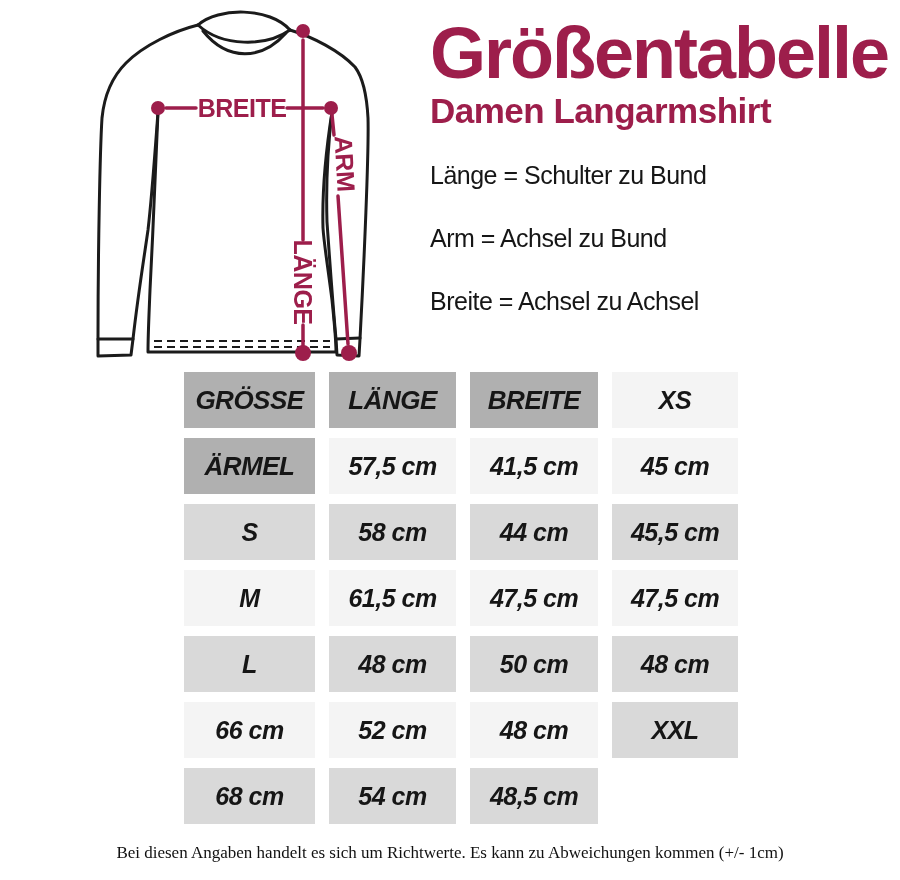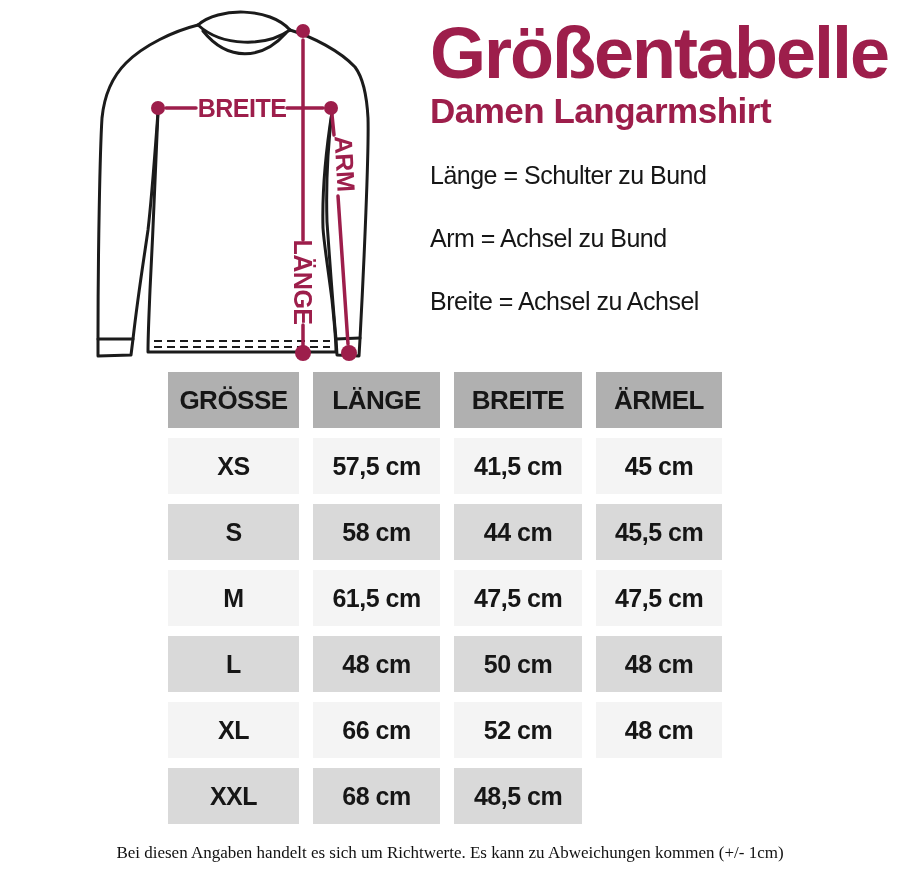--- a/index.html
+++ b/index.html
@@ -25,23 +25,23 @@
   }
   
   .legend { position:absolute; left:430px; top:160px; }
   .legend-line {
     font-size:25px; line-height:30px; font-weight:normal; color:#161616;
     letter-spacing:-0.5px; white-space:nowrap;
   }
   .legend-line + .legend-line { margin-top:33px; }
   
   .size-table {
-    position:absolute; left:168px; top:372px;
+    position:absolute; left:184px; top:372px;
     display:grid; grid-template-columns:131px 127px 128px 126px;
-    column-gap:14px; row-gap:10px; grid-auto-rows:56px;
+    column-gap:14px; row-gap:10px; grid-auto-rows:56px;font-style:italic;
   }
   .cell {
     display:flex; align-items:center; justify-content:center;
     font-weight:bold; font-size:25px; letter-spacing:-0.5px; color:#161616;
   }
   .cell.head { background:#b0b0b0; font-size:26px; }
   .cell.light { background:#f4f4f4; }
   .cell.dark  { background:#d9d9d9; }
   
   .footnote {
@@ -105,47 +105,47 @@
     <div class="legend-line">Länge = Schulter zu Bund</div>
     <div class="legend-line">Arm = Achsel zu Bund</div>
     <div class="legend-line">Breite = Achsel zu Achsel</div>
   </div>
 
   <div class="size-table">
 
     <div class="cell head">GRÖSSE</div>
     <div class="cell head">LÄNGE</div>
     <div class="cell head">BREITE</div>
+    <div class="cell light">XS</div>
+
     <div class="cell head">ÄRMEL</div>
-
-    <div class="cell light">XS</div>
     <div class="cell light">57,5 cm</div>
     <div class="cell light">41,5 cm</div>
     <div class="cell light">45 cm</div>
 
     <div class="cell dark">S</div>
     <div class="cell dark">58 cm</div>
     <div class="cell dark">44 cm</div>
     <div class="cell dark">45,5 cm</div>
 
     <div class="cell light">M</div>
     <div class="cell light">61,5 cm</div>
     <div class="cell light">47,5 cm</div>
     <div class="cell light">47,5 cm</div>
 
     <div class="cell dark">L</div>
     <div class="cell dark">48 cm</div>
     <div class="cell dark">50 cm</div>
     <div class="cell dark">48 cm</div>
 
-    <div class="cell light">XL</div>
     <div class="cell light">66 cm</div>
     <div class="cell light">52 cm</div>
     <div class="cell light">48 cm</div>
 
     <div class="cell dark">XXL</div>
     <div class="cell dark">68 cm</div>
+    <div class="cell dark">54 cm</div>
     <div class="cell dark">48,5 cm</div>
   </div>
 
   <div class="footnote">Bei diesen Angaben handelt es sich um Richtwerte. Es kann zu Abweichungen kommen (+/- 1cm)</div>
 
 </div>
 
 </body></html>

